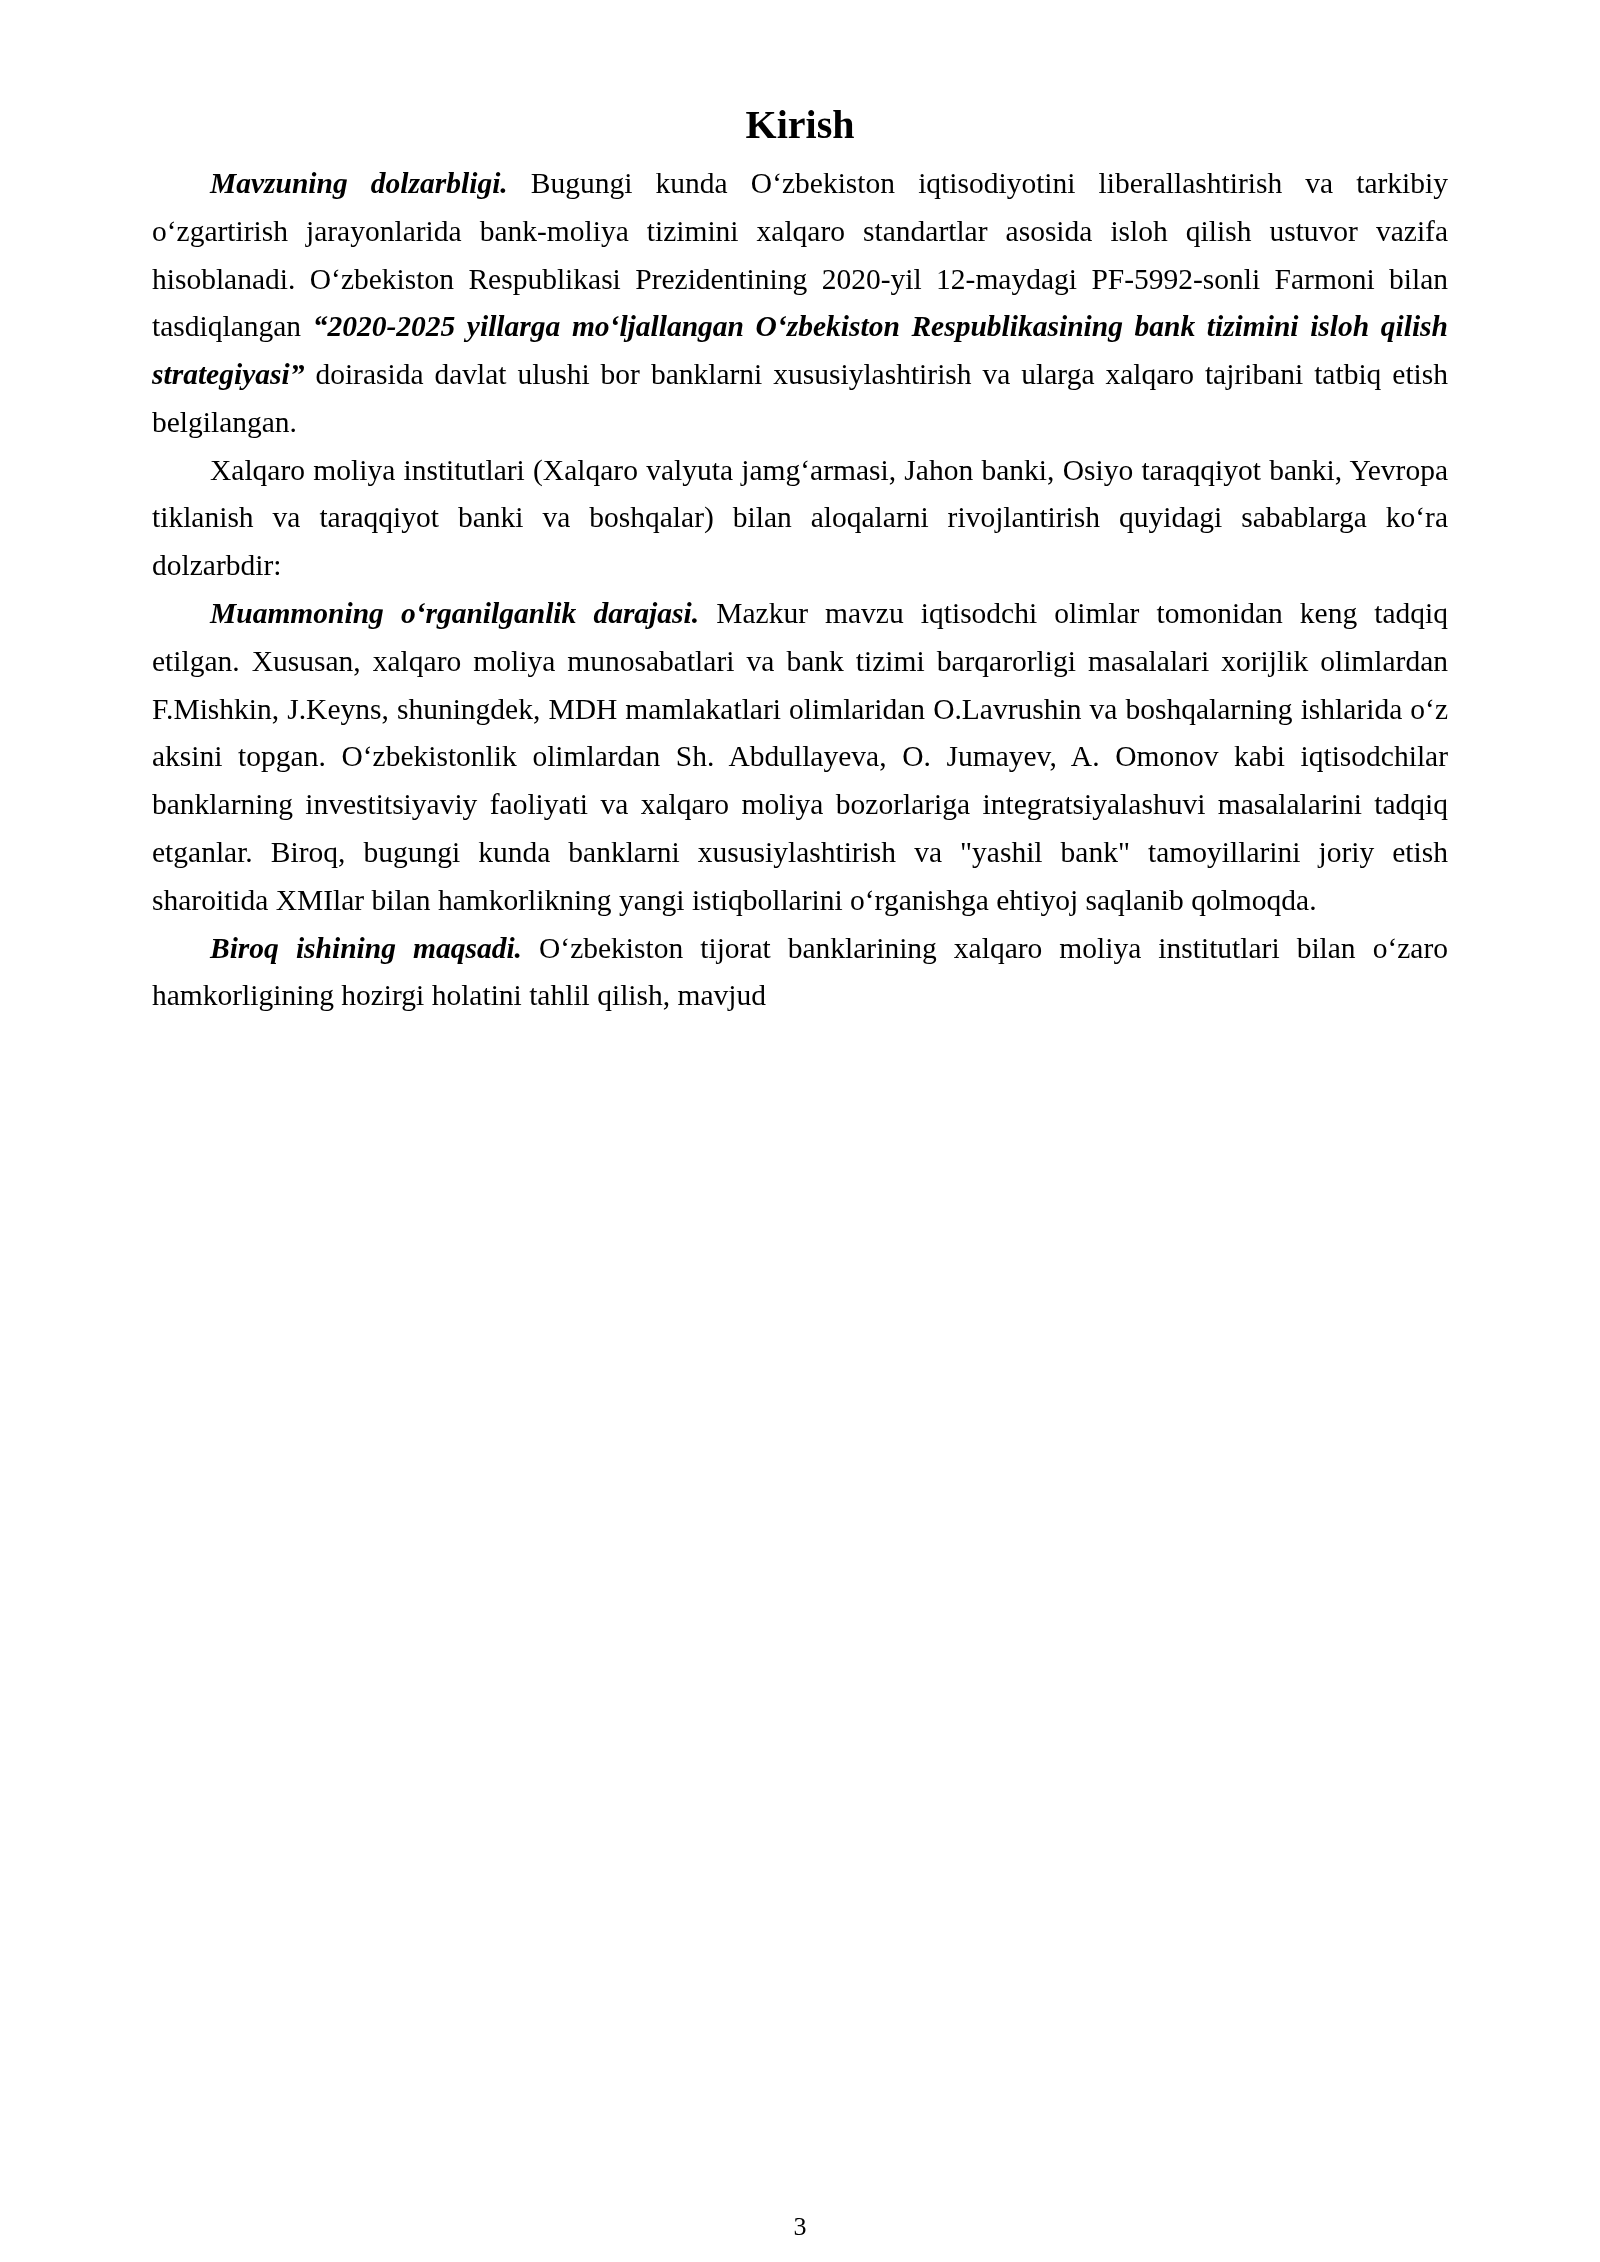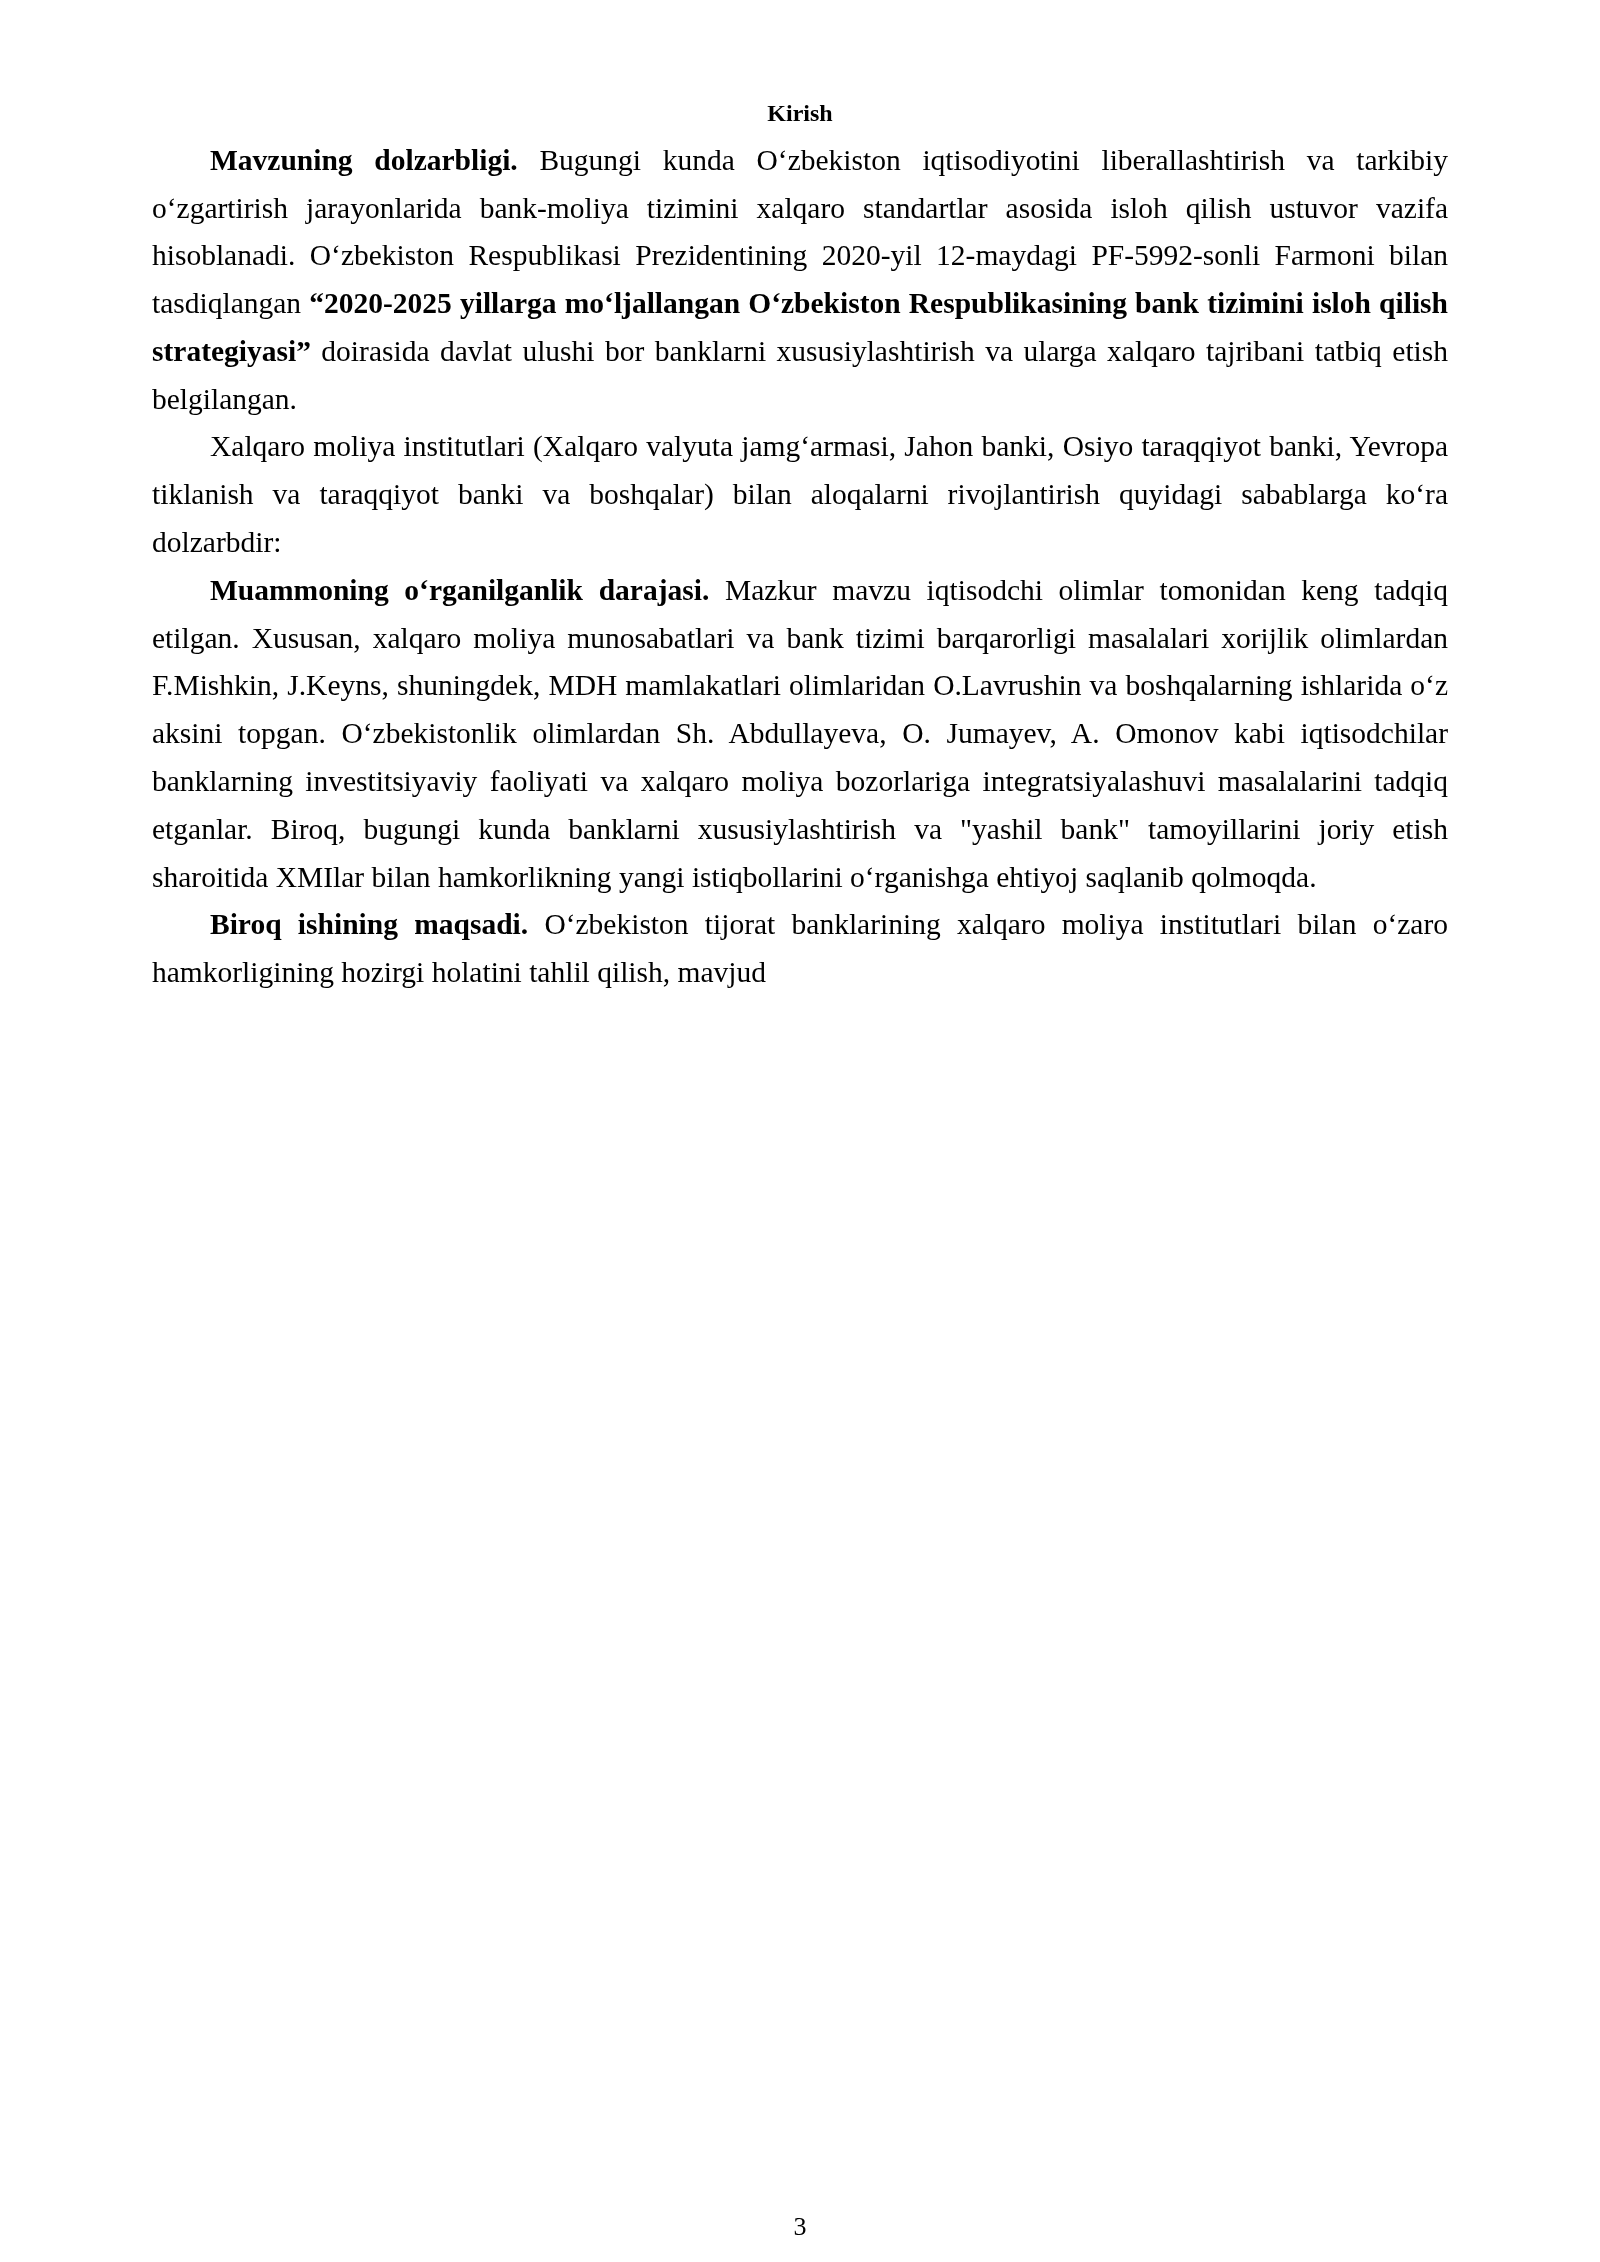--- a/index.html
+++ b/index.html
@@ -15,38 +15,39 @@
   }
   .page {
     position: relative;
     width: 1600px;
     min-height: 2262px;
     box-sizing: border-box;
     padding: 96px 152px 60px 152px;
   }
   .doc-title {
     text-align: center;
-    font-size: 24px;
+    font-size: 40px;
     font-weight: bold;
     line-height: 1.45;
     margin: 0 0 6px 0;
   }
   p.para {
     font-size: 29.5px;
     line-height: 1.62;
     text-align: justify;
     text-justify: inter-word;
     margin: 0;
     text-indent: 58px;
   }
   p.para.numbered {
     text-indent: 58px;
   }
   .b {
     font-weight: bold;
+    font-style: italic;
   }
   .num-label {
     display: inline-block;
     min-width: 84px;
   }
   .page-number {
     position: absolute;
     left: 0;
     right: 0;
     bottom: 22px;

